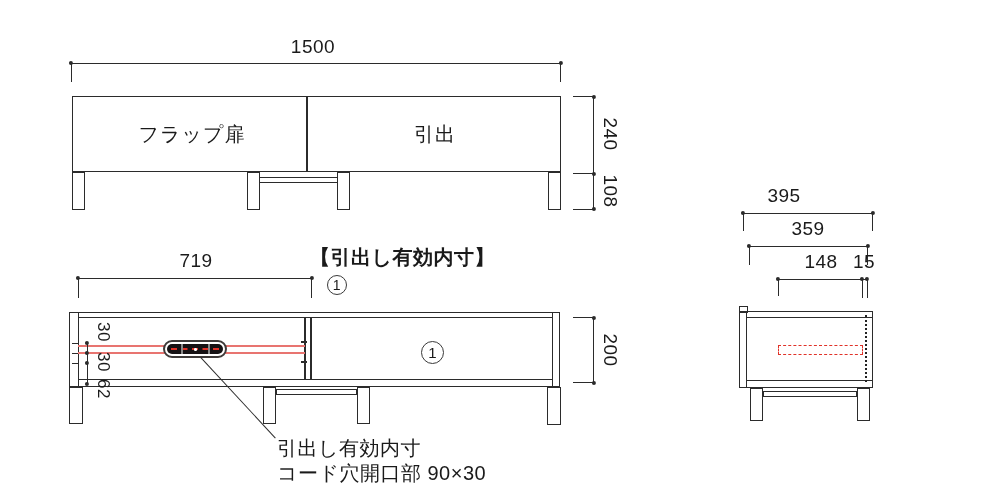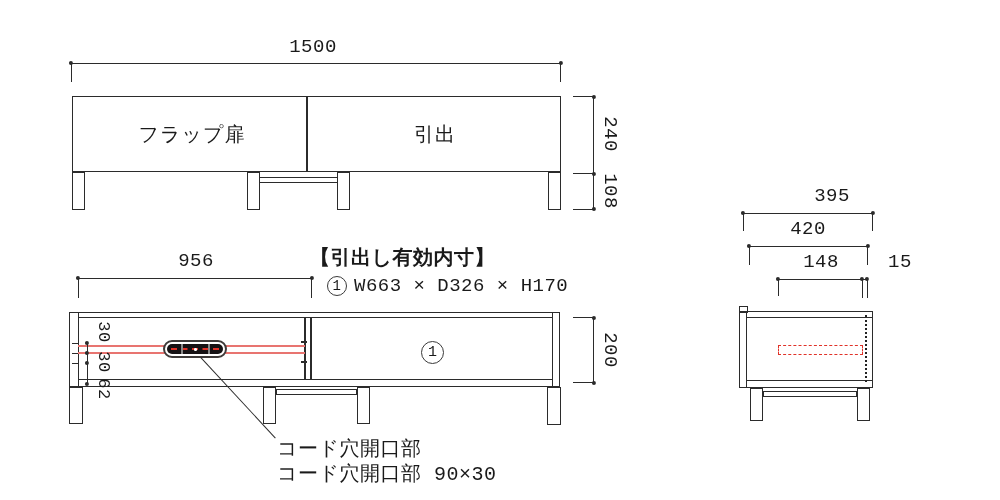--- a/index.html
+++ b/index.html
@@ -3,21 +3,21 @@
 <meta charset="utf-8">
 <style>
   :root{
     --line:#2b2b2b;
     --red-line:#e87470;
     --red-dash:#e03228;
   }
   html,body{margin:0;padding:0;background:#fff;}
   #canvas{
     position:relative;width:1000px;height:500px;background:#ffffff;overflow:hidden;
-    font-family:Liberation Mono, monospace;color:#1a1a1a;
+    font-family:Liberation Sans, sans-serif;color:#1a1a1a;
   }
   .abs{position:absolute;}
   .h{position:absolute;height:1.4px;background:var(--line);}
   .v{position:absolute;width:1.4px;background:var(--line);}
   .box{position:absolute;border:1.6px solid var(--line);box-sizing:border-box;background:transparent;}
   .thin{border-width:1.2px;}
   .dot{position:absolute;width:4.2px;height:4.2px;border-radius:50%;background:var(--line);transform:translate(-50%,-50%);}
   .lbl{position:absolute;transform:translate(-50%,-50%);font-size:19px;white-space:nowrap;letter-spacing:.5px;}
   .rot{position:absolute;transform:translate(-50%,-50%) rotate(90deg);font-size:19px;white-space:nowrap;letter-spacing:.5px;}
   .jp{font-size:20px;letter-spacing:1px;}
@@ -70,26 +70,25 @@
     <div class="rot" style="left:610px;top:191px;">108</div>
   </div>
 
   <div>
 
     <div class="h" style="left:78px;top:278px;width:234px;"></div>
     <div class="v" style="left:77.5px;top:278px;height:20px;"></div>
     <div class="v" style="left:311px;top:278px;height:20px;"></div>
     <div class="dot" style="left:78px;top:278px;"></div>
     <div class="dot" style="left:312px;top:278px;"></div>
-    <div class="lbl" style="left:196px;top:261px;">956</div>
+    <div class="lbl" style="left:196px;top:261px;">719</div>
 
     <div class="title" style="left:310px;top:244px;">【引出し有効内寸】</div>
     <div class="spec" style="left:327px;top:275px;">
       <span class="circnum">1</span>
-      <span>W663 × D326 × H170</span>
     </div>
 
     <div class="box" style="left:69px;top:312px;width:491px;height:75px;"></div>
     <div class="h" style="left:78px;top:317px;width:475px;height:1.3px;"></div>
     <div class="h" style="left:78px;top:379px;width:475px;height:1.3px;"></div>
     <div class="v" style="left:77.5px;top:312px;height:75px;width:1.3px;"></div>
     <div class="v" style="left:552px;top:312px;height:75px;width:1.3px;"></div>
     <div class="v" style="left:304px;top:317px;height:63px;width:1.6px;"></div>
     <div class="v" style="left:310px;top:317px;height:63px;width:1.6px;"></div>
     <div class="h" style="left:301px;top:341px;width:6px;height:2px;"></div>
@@ -119,56 +118,56 @@
     <div class="rot small" style="left:103px;top:362px;">30</div>
     <div class="rot small" style="left:103px;top:389px;">62</div>
 
     <div class="box thin" style="left:69px;top:387px;width:14px;height:37px;"></div>
     <div class="box thin" style="left:263px;top:387px;width:13px;height:37px;"></div>
     <div class="box thin" style="left:357px;top:387px;width:13px;height:37px;"></div>
     <div class="box thin" style="left:547px;top:387px;width:14px;height:38px;"></div>
     <div class="box thin" style="left:276px;top:389px;width:81px;height:6px;"></div>
 
     <div class="abs" style="left:201px;top:357px;width:110px;height:1.3px;background:var(--line);transform-origin:0 0;transform:rotate(47.2deg);"></div>
-    <div class="note" style="left:277px;top:435px;">コード穴開口部</div>
+    <div class="note" style="left:277px;top:435px;">引出し有効内寸</div>
     <div class="note" style="left:277px;top:460px;">コード穴開口部 90×30</div>
 
     <div class="h" style="left:573px;top:317px;width:21px;"></div>
     <div class="h" style="left:573px;top:382px;width:21px;"></div>
     <div class="v" style="left:593px;top:317px;height:66px;"></div>
     <div class="dot" style="left:593.5px;top:317.5px;"></div>
     <div class="dot" style="left:593.5px;top:382.5px;"></div>
     <div class="rot" style="left:610px;top:350px;">200</div>
   </div>
 
   <div>
 
     <div class="h" style="left:743px;top:213px;width:130px;"></div>
     <div class="v" style="left:742.5px;top:213px;height:18px;"></div>
     <div class="v" style="left:872px;top:213px;height:18px;"></div>
     <div class="dot" style="left:743px;top:213px;"></div>
     <div class="dot" style="left:873px;top:213px;"></div>
-    <div class="lbl" style="left:832px;top:196px;text-align:right;">395</div>
+    <div class="lbl" style="left:784px;top:196px;text-align:right;">395</div>
 
     <div class="h" style="left:749px;top:246px;width:119px;"></div>
     <div class="v" style="left:748.5px;top:246px;height:19px;"></div>
     <div class="v" style="left:867px;top:246px;height:19px;"></div>
     <div class="dot" style="left:749px;top:246px;"></div>
     <div class="dot" style="left:868px;top:246px;"></div>
-    <div class="lbl" style="left:808px;top:229px;">420</div>
+    <div class="lbl" style="left:808px;top:229px;">359</div>
 
     <div class="h" style="left:778px;top:279px;width:89px;"></div>
     <div class="v" style="left:777.5px;top:279px;height:17px;"></div>
     <div class="v" style="left:861.5px;top:279px;height:19px;"></div>
     <div class="v" style="left:866.5px;top:279px;height:19px;"></div>
     <div class="dot" style="left:778px;top:279px;"></div>
     <div class="dot" style="left:862px;top:279px;"></div>
     <div class="dot" style="left:867px;top:279px;"></div>
     <div class="lbl" style="left:821px;top:262px;">148</div>
-    <div class="lbl" style="left:900px;top:262px;">15</div>
+    <div class="lbl" style="left:864px;top:262px;">15</div>
 
     <div class="box" style="left:739px;top:311px;width:134px;height:77px;"></div>
     <div class="box thin" style="left:739px;top:306px;width:9px;height:7px;"></div>
     <div class="v" style="left:746px;top:311px;height:77px;width:1.3px;"></div>
     <div class="h" style="left:747px;top:317px;width:126px;height:1.3px;"></div>
     <div class="h" style="left:747px;top:380px;width:126px;height:1.3px;"></div>
     <div class="dotted-v" style="left:865px;top:315px;height:67px;"></div>
 
     <div class="reddash" style="left:778px;top:345px;width:85px;height:10px;"></div>
 

